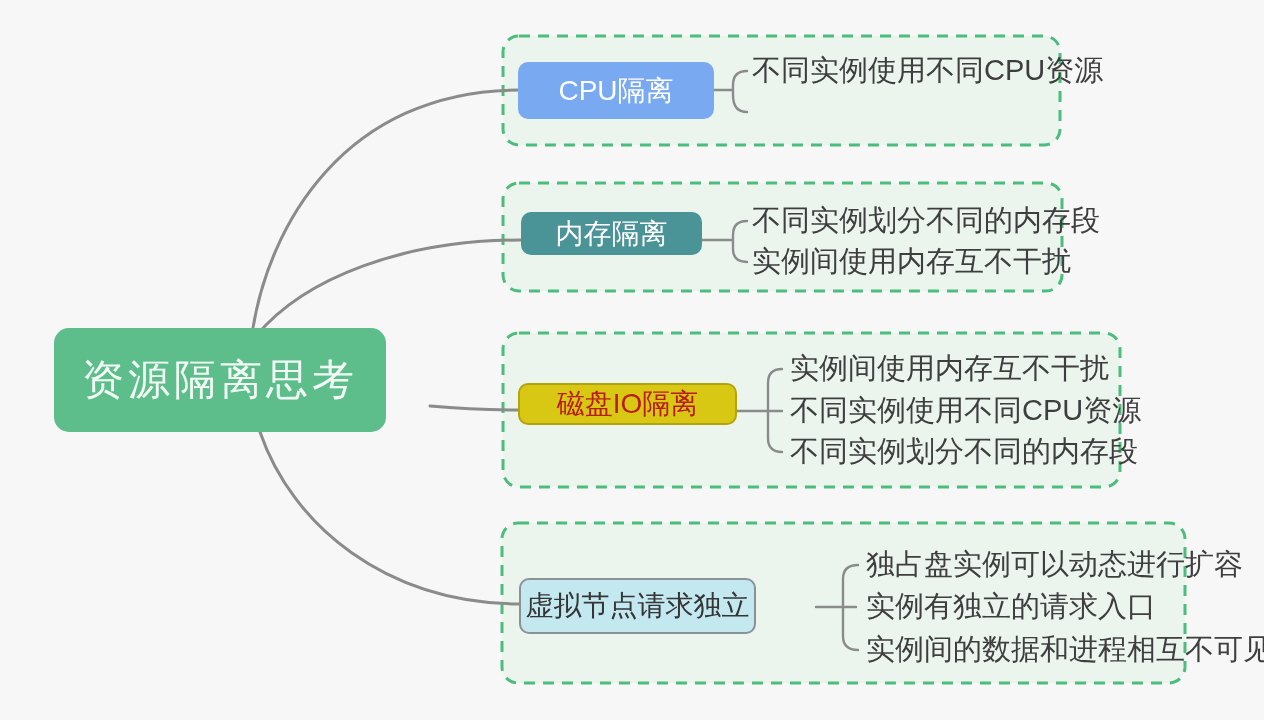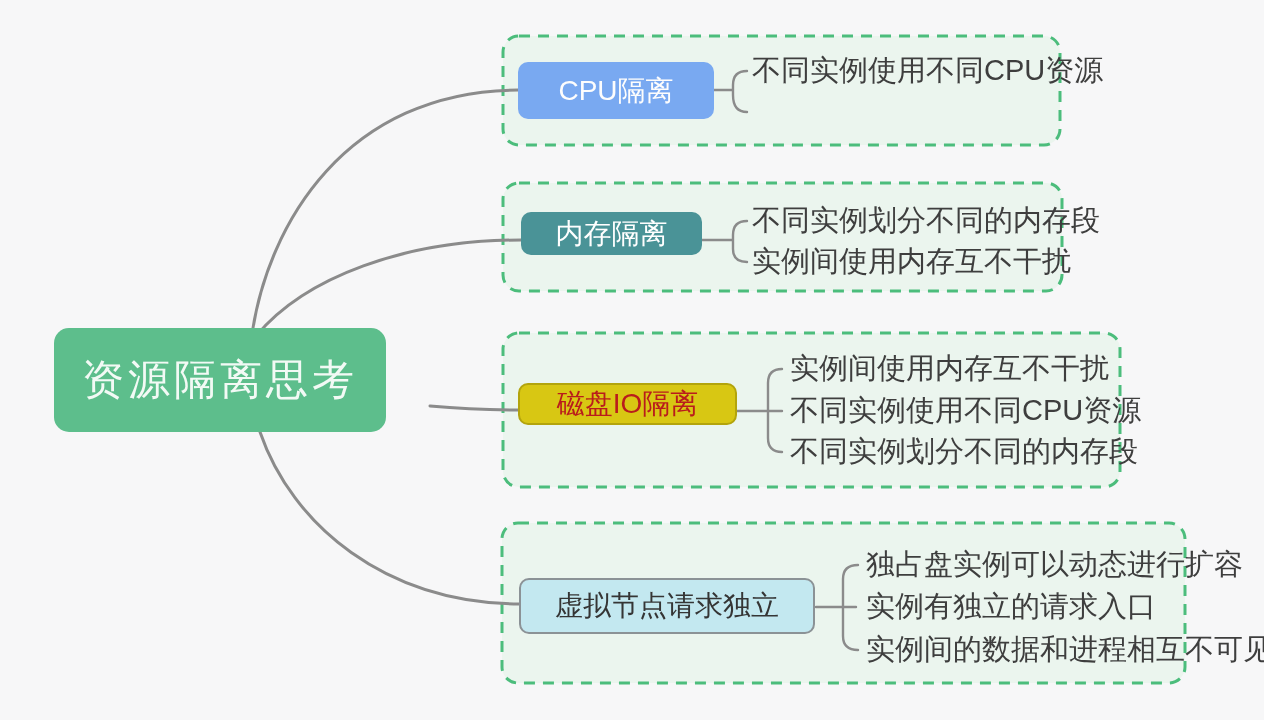--- a/index.html
+++ b/index.html
@@ -34,21 +34,21 @@
   .branch-mem{
     left:521px;top:212px;width:181px;height:43px;
     background:#4a9397;color:#ffffff;text-align:center;
   }
   .branch-disk{
     left:518px;top:383px;width:219px;height:42px;
     background:#d8c713;color:#b91c1c;
     border:2px solid #b3a40c;
   }
   .branch-vnode{
-    left:519px;top:578px;width:296px;height:56px;
+    left:519px;top:578px;width:237px;height:56px;
     background:#c3e8f0;color:#353535;
     border:2px solid #8b9296;
   }
   .leaf{
     position:absolute;
     transform:translateY(-50%);
     font-size:29px;color:#3e3e3e;
     white-space:nowrap;
   }
 </style>

